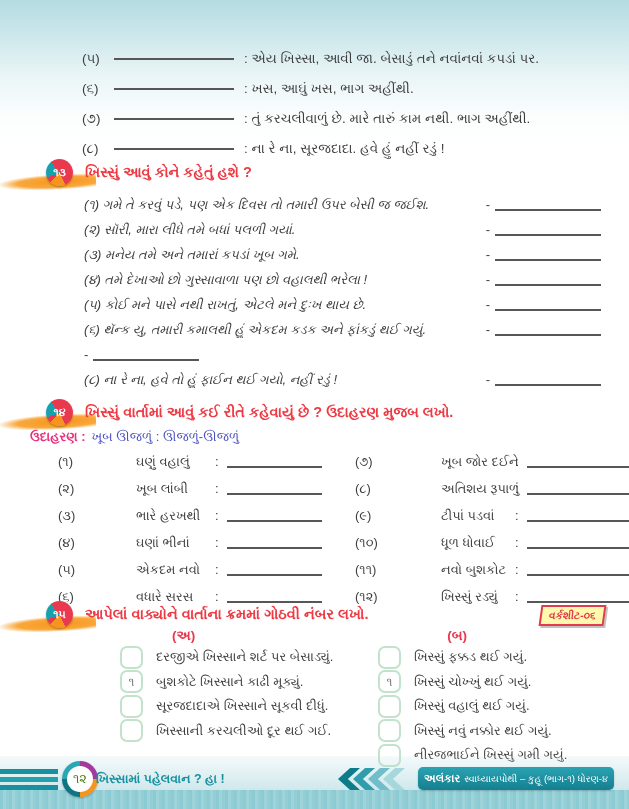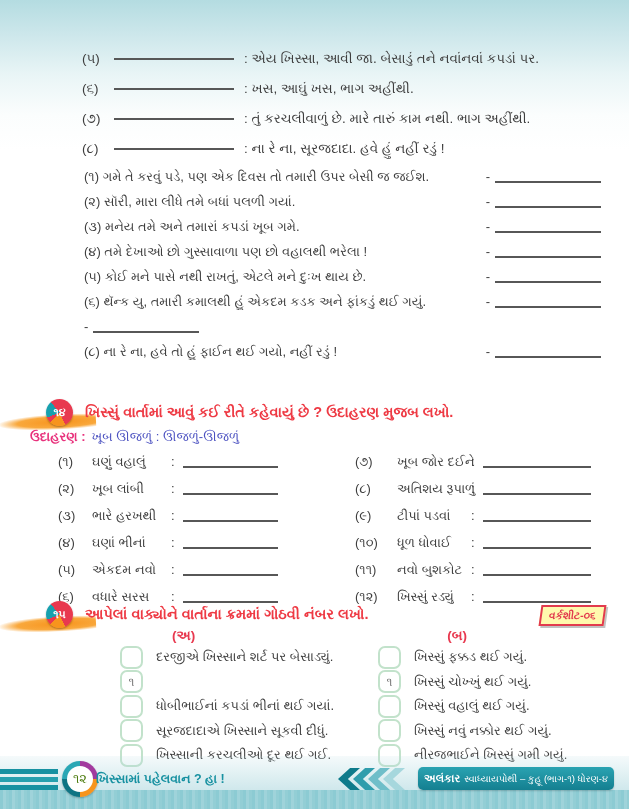--- a/index.html
+++ b/index.html
@@ -19,35 +19,35 @@
     background:conic-gradient(from -40deg,#e8394f 0 195deg,#f7941d 195deg 262deg,#e8394f 262deg 288deg,#17a0ae 288deg 360deg);
     color:#fff;font-weight:700;font-size:11px;display:flex;align-items:center;justify-content:center;
     box-shadow:0 1px 2px rgba(0,0,0,.3);}
   .swoosh{position:absolute;left:0;top:17px;width:96px;height:15px;z-index:1;transform:rotate(-3deg);
     background:radial-gradient(ellipse at 62% 50%,#f7941d 0%,#f9a83c 50%,rgba(249,168,60,0) 74%);}
   .sec-title{margin-left:12px;color:#ee3a44;font-weight:700;font-size:14.5px;white-space:nowrap;z-index:2;}
   
   #q13{top:158px;}
   .q13-rows{margin-top:6px;}
   .q13-row{display:flex;align-items:center;height:25px;padding:0 28px 0 84px;font-size:13px;}
-  .q13-row .txt{flex:1;white-space:nowrap;overflow:hidden;}
+  .q13-row .txt{flex:1;white-space:nowrap;overflow:hidden;font-style:italic;}
   .q13-row .dash{flex:none;margin-right:5px;}
   .q13-row .ans{flex:none;width:106px;height:10px;border-bottom:2px solid #575757;}
   
   #q14{top:398px;}
   .example{display:flex;align-items:center;height:18px;margin-top:2px;padding-left:30px;font-size:13px;}
   .ex-label{color:#e8317c;font-weight:700;margin-right:6px;}
   .ex-text{color:#4a50c0;}
   .q14-grid{display:flex;padding:0 26px 0 58px;margin-top:2px;}
   .q14-col{display:flex;flex-direction:column;}
   .q14-col.left{width:297px;flex:none;}
   .q14-col.right{flex:1;}
   .q14-row{display:flex;align-items:center;height:27px;font-size:13px;}
   .q14-row .num{flex:none;width:34px;}
-  .q14-row .label{flex:none;width:79px;white-space:nowrap;}
+  .q14-row .label{flex:none;width:79px;white-space:nowrap;margin-left:44px;}
   .q14-row .colon{flex:none;width:12px;}
   .q14-row .ans{flex:none;height:10px;border-bottom:2px solid #575757;}
   .left .ans{width:95px;}
   .right .num{width:42px;}
   .right .label{width:74px;}
   .right .ans{width:108px;}
   
   #q15{top:600px;}
   .ws-badge{position:absolute;right:24px;top:5px;z-index:3;background:#fff9ad;border:2px solid #e23b4e;
     color:#e23b4e;font-weight:700;font-size:10.5px;padding:2px 7px;transform:skewX(-8deg);
@@ -108,20 +108,25 @@
       <span class="txt">:  તું કરચલીવાળું છે. મારે તારું કામ નથી. ભાગ અહીંથી.</span>
     </div>
     <div class="cont-row">
       <span class="num">(૮)</span>
       <span class="blank"></span>
       <span class="txt">:  ના રે ના, સૂરજદાદા. હવે હું નહીં રડું !</span>
     </div>
   </div>
 
   <div class="sec" id="q13">
+    <div class="sec-head">
+      <span class="swoosh"></span>
+      <span class="ball">૧૩</span>
+      <span class="sec-title">ખિસ્સું આવું કોને કહેતું હશે ?</span>
+    </div>
     <div class="q13-rows">
       <div class="q13-row">
         <span class="txt"><span>(૧)</span> <span>ગમે તે કરવું પડે, પણ એક દિવસ તો તમારી ઉપર બેસી જ જઈશ.</span></span>
         <span class="dash">-</span>
           <span class="ans"></span>
       </div>
       <div class="q13-row">
         <span class="txt"><span>(૨)</span> <span>સૉરી, મારા લીધે તમે બધાં પલળી ગયાં.</span></span>
         <span class="dash">-</span>
           <span class="ans"></span>
@@ -260,24 +265,21 @@
       <span class="h-b">(બ)</span>
     </div>
     <div class="q15-cols">
       <div class="q15-col a">
         <div class="q15-row">
           <span class="checkbox"></span>
           <span class="txt">દરજીએ ખિસ્સાને શર્ટ પર બેસાડ્યું.</span>
         </div>
         <div class="q15-row">
           <span class="checkbox">૧</span>
-        </div>
-        <div class="q15-row">
-          <span class="checkbox"></span>
-          <span class="txt">ધોબીભાઈનાં કપડાં ભીનાં થઈ ગયાં.</span>
+          <span class="txt">બુશકોટે ખિસ્સાને કાઢી મૂક્યું.</span>
         </div>
         <div class="q15-row">
           <span class="checkbox"></span>
           <span class="txt">સૂરજદાદાએ ખિસ્સાને સૂકવી દીધું.</span>
         </div>
         <div class="q15-row">
           <span class="checkbox"></span>
           <span class="txt">ખિસ્સાની કરચલીઓ દૂર થઈ ગઈ.</span>
         </div>
       </div>

